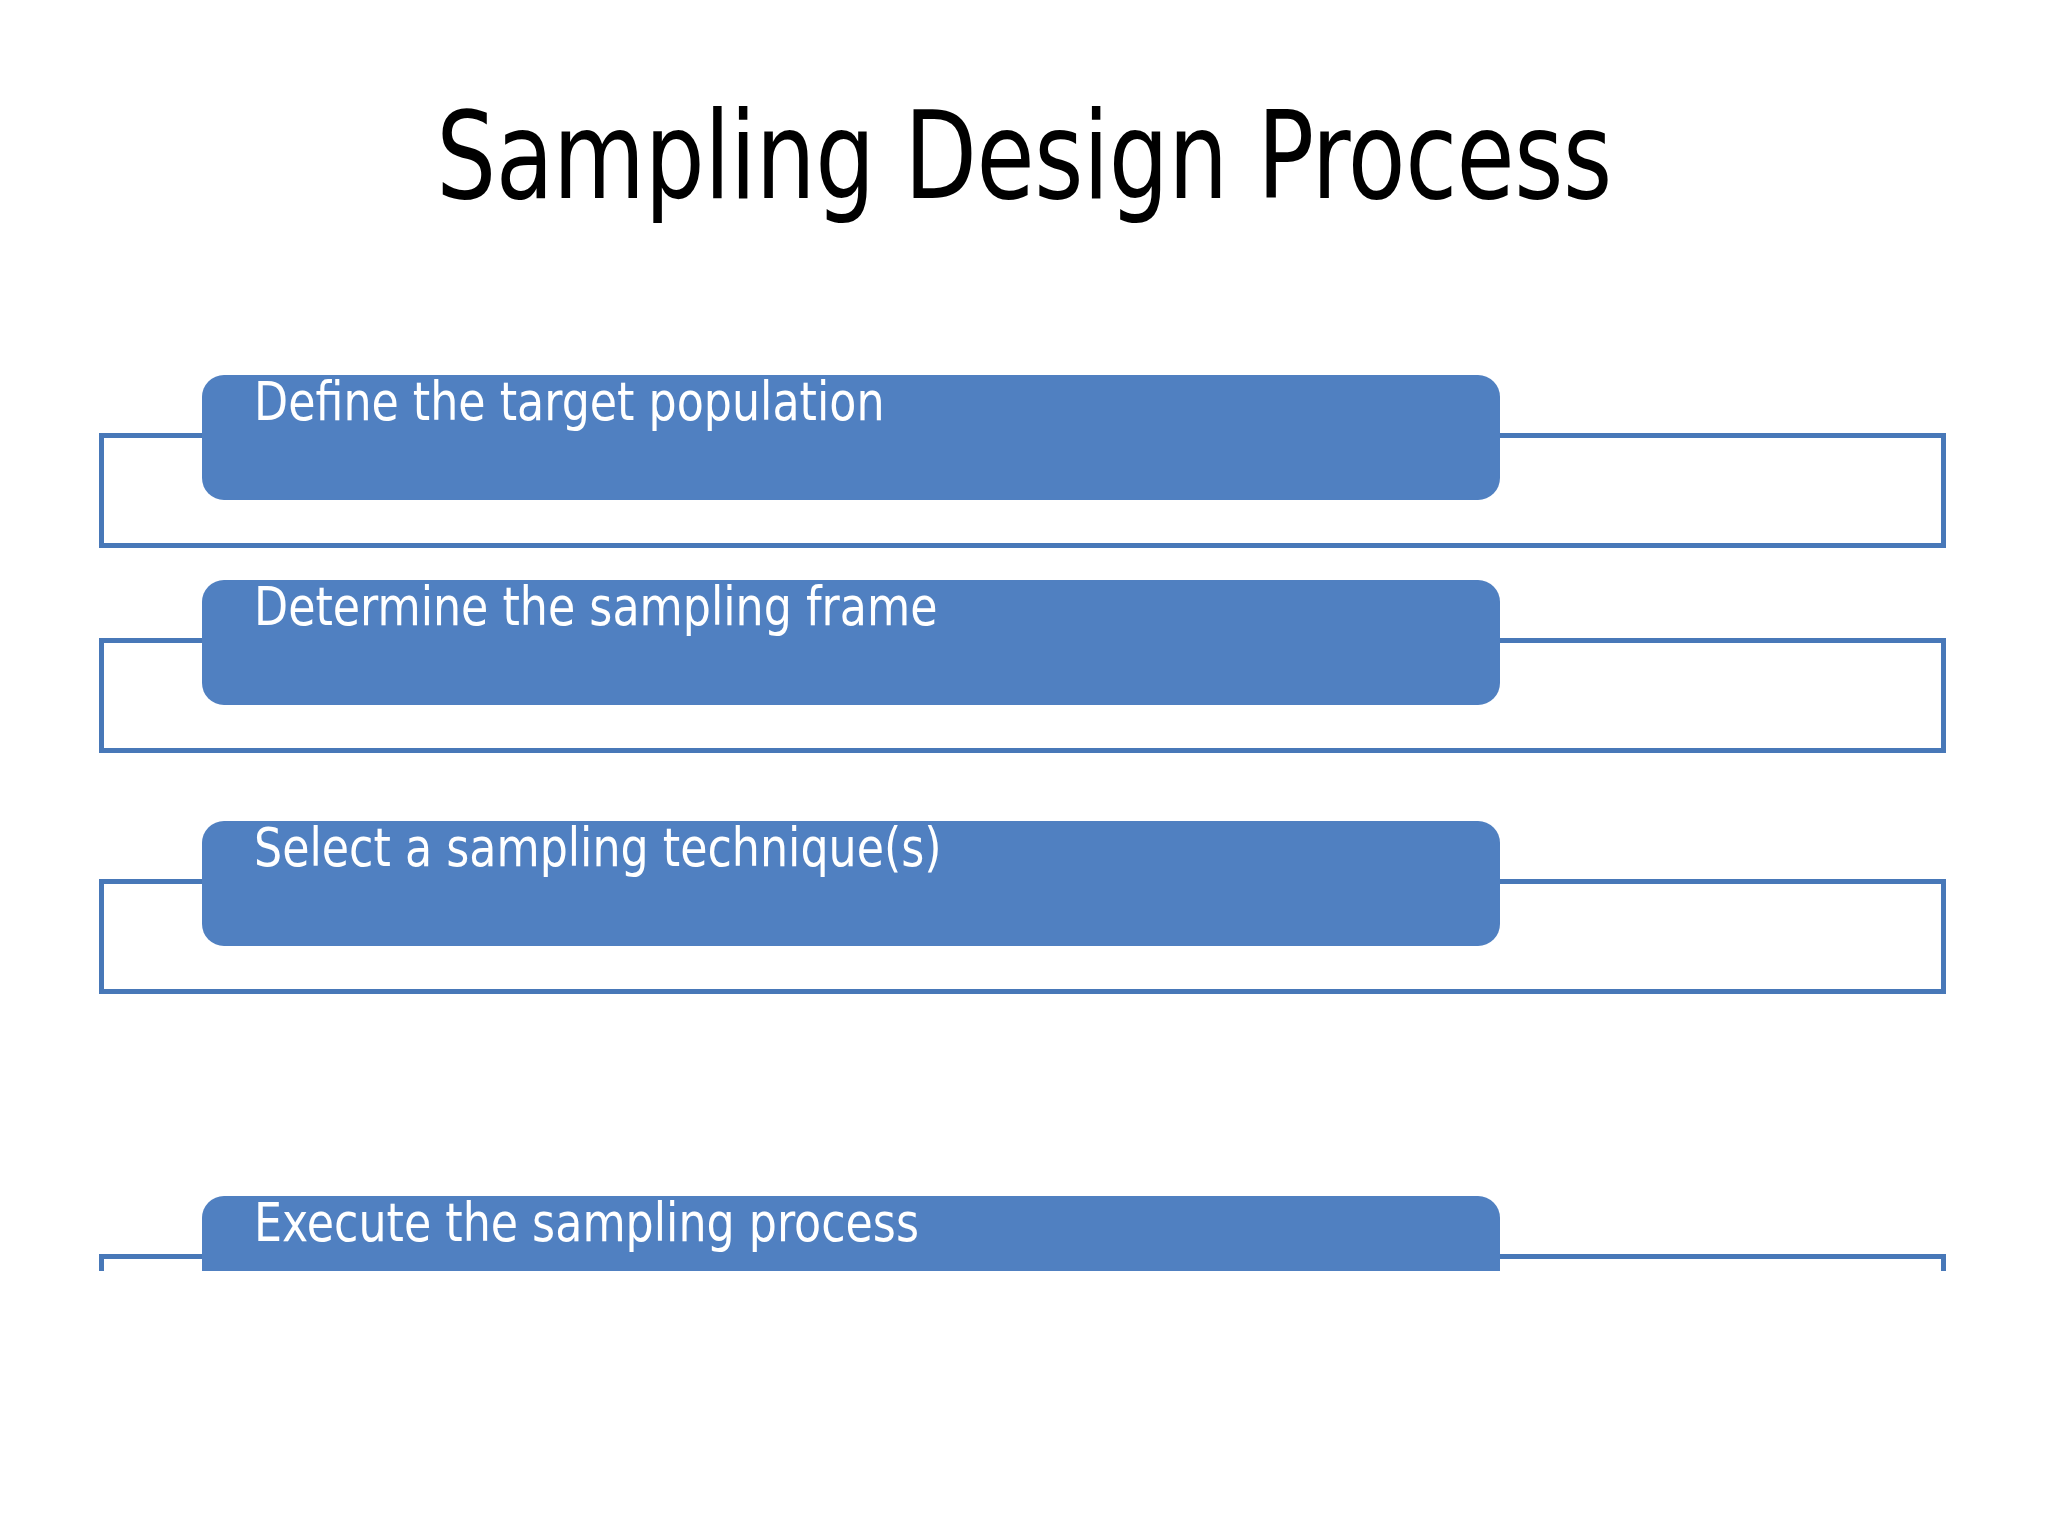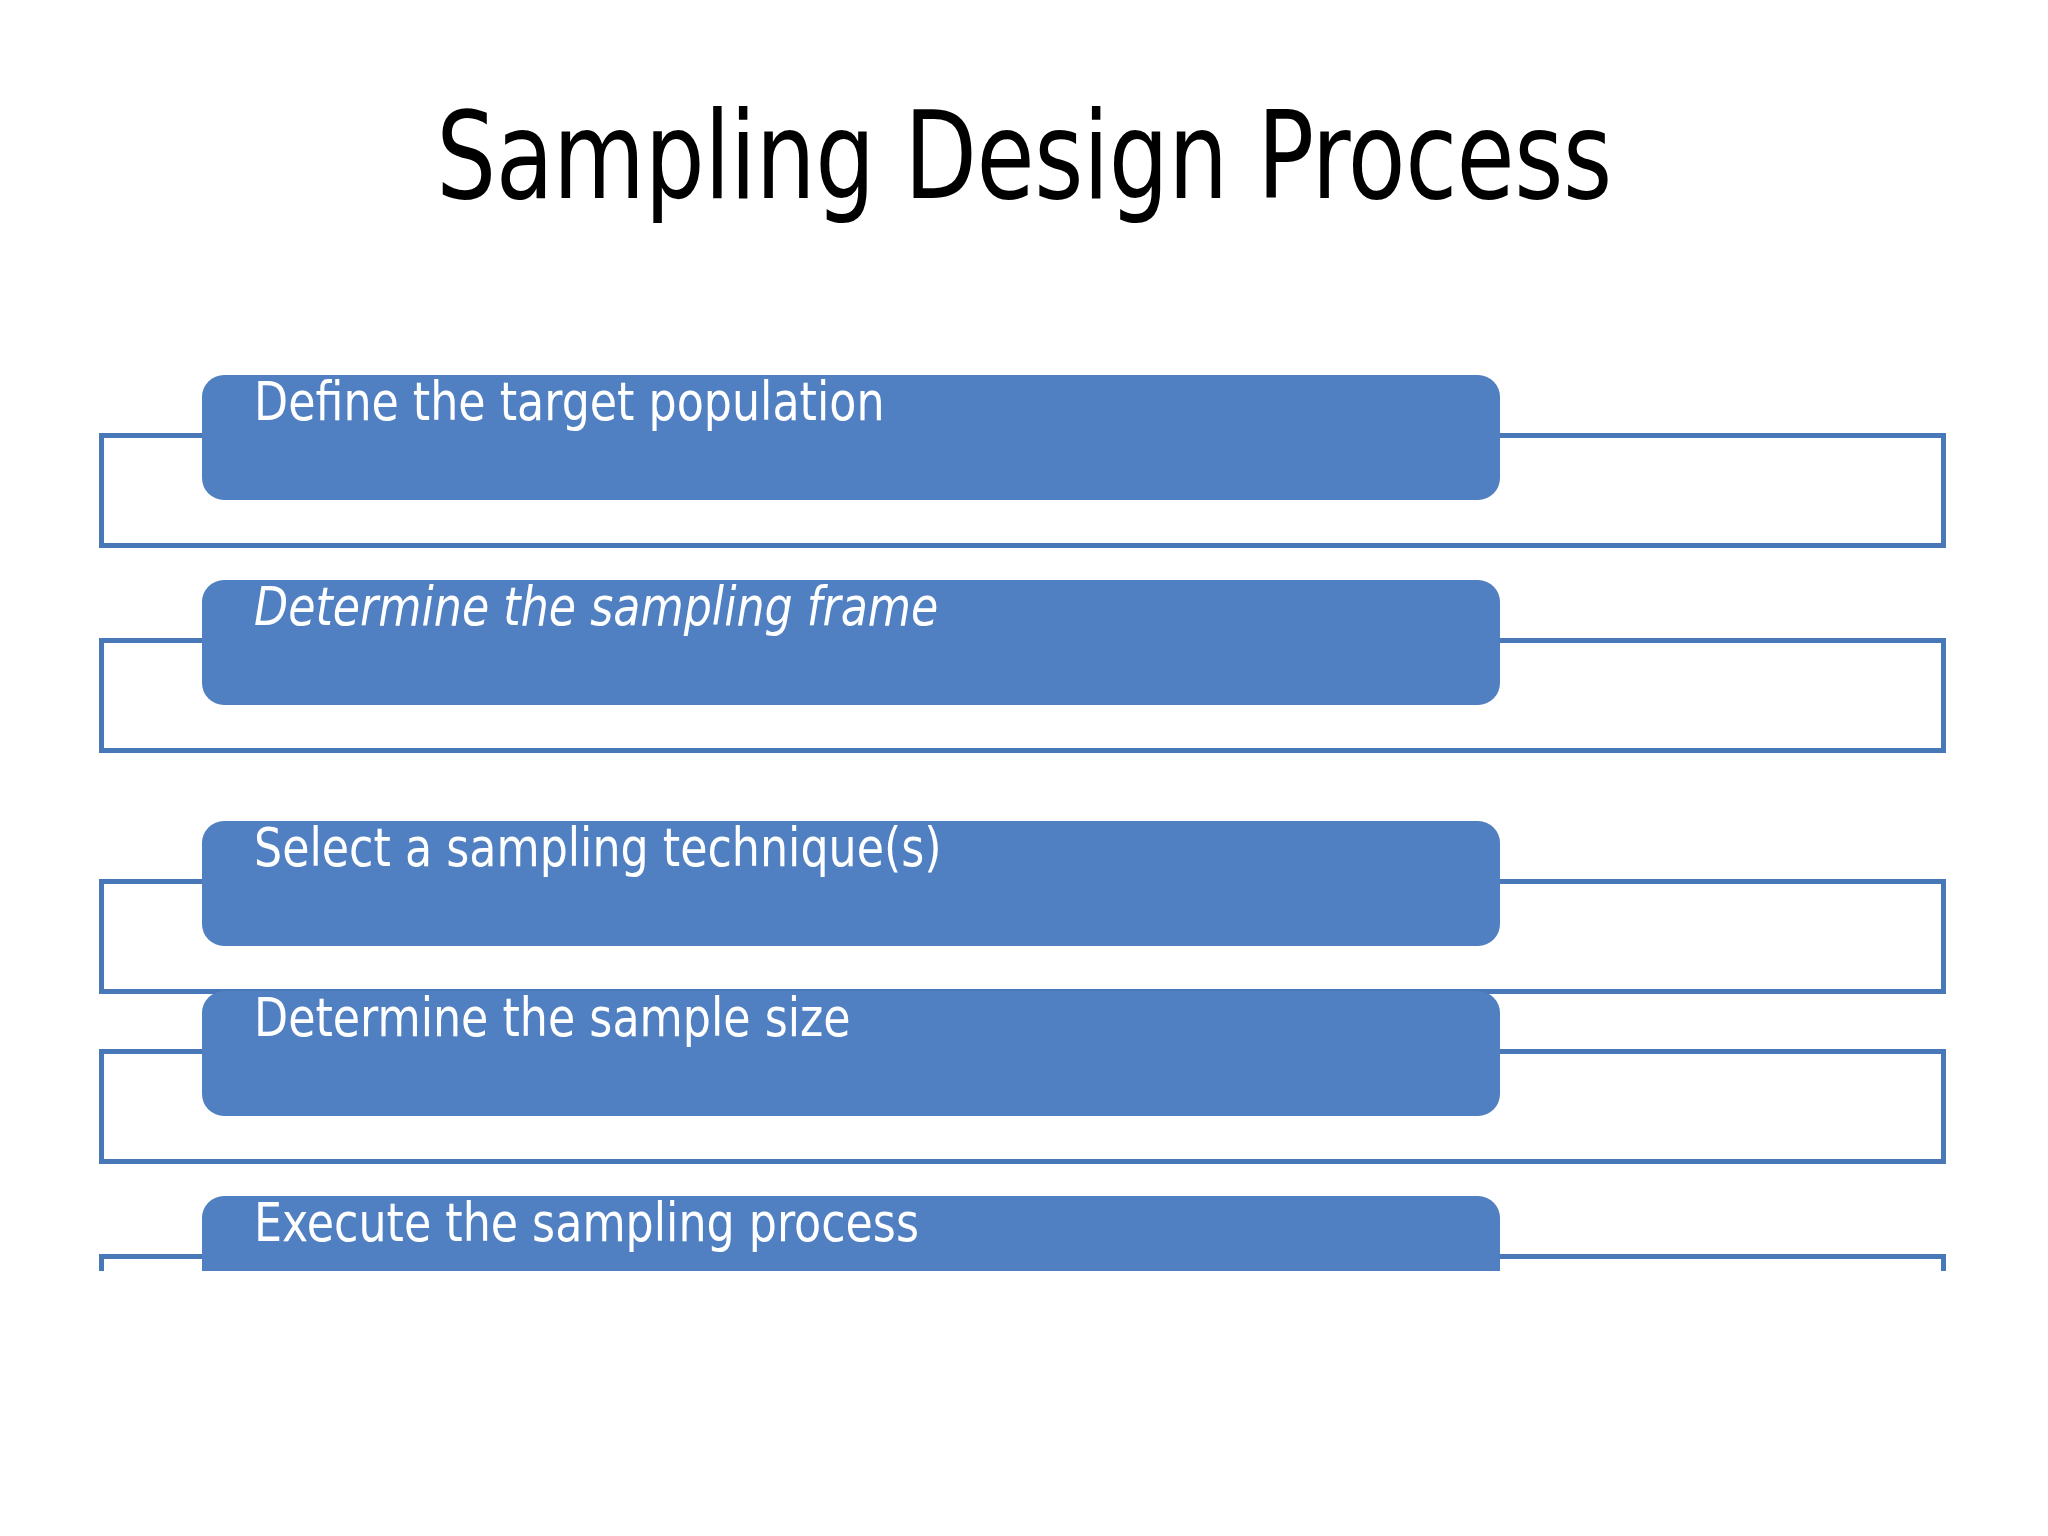--- a/index.html
+++ b/index.html
@@ -100,40 +100,34 @@
 
   <div id="process-list">
 
     <div class="process-step" style="top:375px;">
       <div class="step-outline"></div>
       <div class="step-bar">
         <span class="step-label">Define the target population</span>
       </div>
     </div>
 
-    <div class="process-step" style="top:580px;font-style:italic;">
+    <div class="process-step" style="top:580px;">
       <div class="step-outline"></div>
       <div class="step-bar">
         <span class="step-label">Determine the sampling frame</span>
       </div>
     </div>
 
     <div class="process-step" style="top:786px;margin-top:35px;">
       <div class="step-outline"></div>
       <div class="step-bar">
         <span class="step-label">Select a sampling technique(s)</span>
       </div>
     </div>
 
-    <div class="process-step" style="top:991px;">
-      <div class="step-outline"></div>
-      <div class="step-bar">
-        <span class="step-label">Determine the sample size</span>
-      </div>
-    </div>
 
     <div class="process-step" style="top:1196px;">
       <div class="step-outline"></div>
       <div class="step-bar">
         <span class="step-label">Execute the sampling process</span>
       </div>
     </div>
 
   </div>
 </div>

